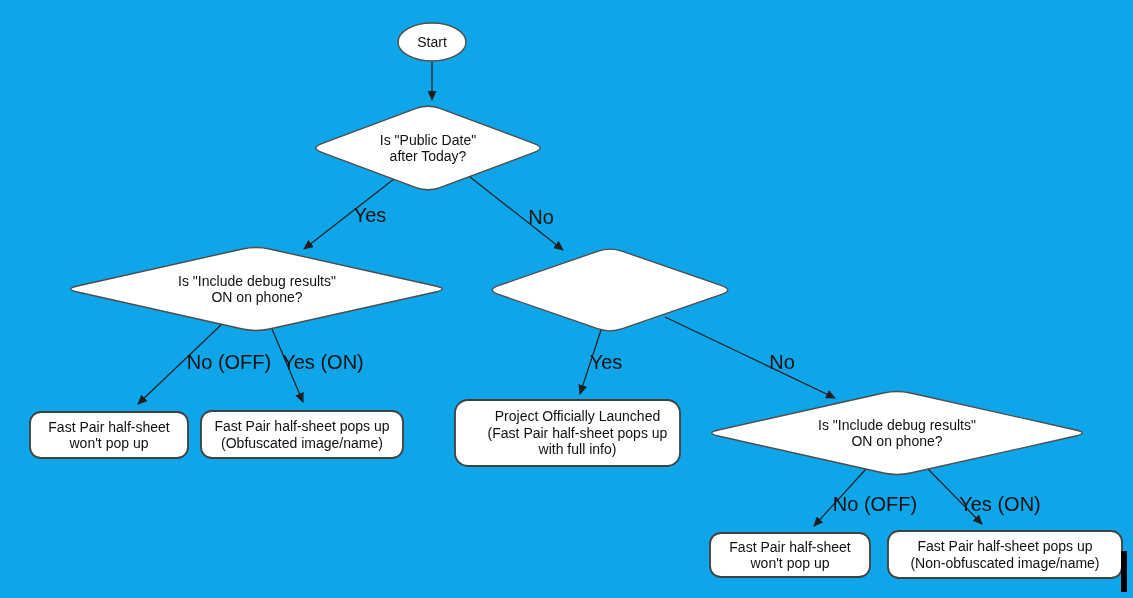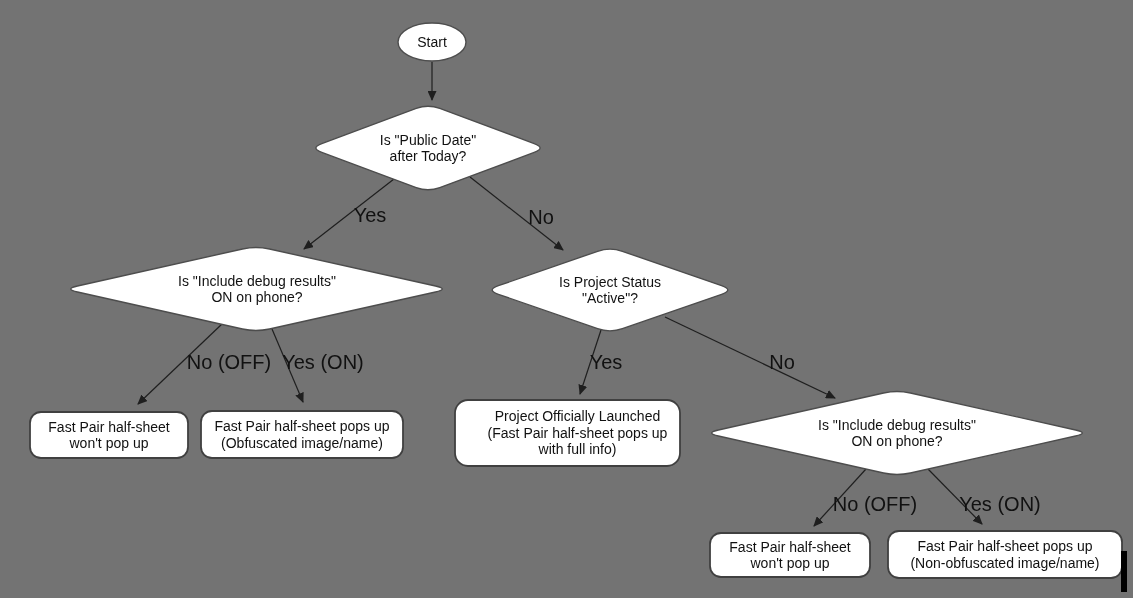--- a/index.html
+++ b/index.html
@@ -4,21 +4,21 @@
 <style>
   html, body {
     margin: 0;
     padding: 0;
     background: #ffffff;
   }
   #canvas {
     position: relative;
     width: 1133px;
     height: 598px;
-    background: #737373;
+    background: #0ea5e9;
     font-family: "Liberation Sans", sans-serif;
     color: #111111;
     overflow: hidden;
   }
   #shapes-svg {
     position: absolute;
     left: 0;
     top: 0;
     width: 1133px;
     height: 598px;
@@ -107,22 +107,20 @@
   </svg>
 
   <div class="node-label" style="left:398px; top:24px; width:68px; height:36px;">Start</div>
 
   <div class="node-label" style="left:318px; top:120px; width:220px; height:56px;">Is "Public Date"
 after Today?</div>
 
   <div class="node-label" style="left:117px; top:261px; width:280px; height:56px;">Is "Include debug results"
 ON on phone?</div>
 
-  <div class="node-label" style="left:500px; top:262px; width:220px; height:56px;">Is Project Status
-"Active"?</div>
 
   <div class="node-label" style="left:757px; top:405px; width:280px; height:56px;">Is "Include debug results"
 ON on phone?</div>
 
   <div class="node-label" style="left:30px; top:412px; width:158px; height:46px;">Fast Pair half-sheet
 won't pop up</div>
 
   <div class="node-label" style="left:201px; top:411px; width:202px; height:47px;">Fast Pair half-sheet pops up
 (Obfuscated image/name)</div>
 

